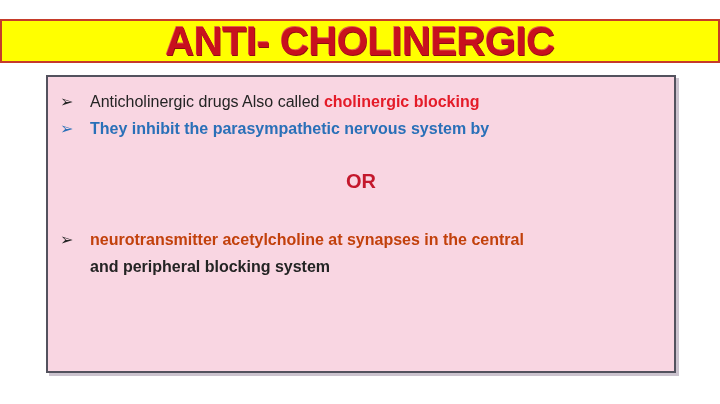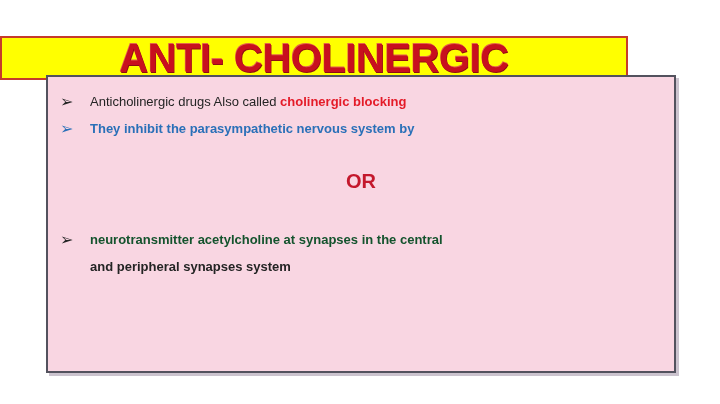--- a/index.html
+++ b/index.html
@@ -11,22 +11,22 @@
   #slide {
     position: relative;
     width: 720px;
     height: 404px;
     background: #ffffff;
     overflow: hidden;
   }
   .banner {
     position: absolute;
     left: 0;
-    top: 36px;
-    width: 628px;
+    top: 19px;
+    width: 720px;
     height: 44px;
     box-sizing: border-box;
     display: flex;
     align-items: center;
     justify-content: center;
   }
   .banner-title {
     font-size: 40px;
     font-weight: bold;
     letter-spacing: -0.5px;
@@ -55,21 +55,21 @@
     box-sizing: border-box;
     padding-left: 4px;
     font-size: 16px;
     line-height: 27px;
   }
   .bullet-lines {
     flex: 1 1 auto;
     min-width: 0;
   }
   .text-line {
-    font-size: 13px;
+    font-size: 16px;
     line-height: 27px;
     white-space: nowrap;
   }
   .or-line {
     text-align: center;
     font-size: 20px;
     font-weight: bold;
     line-height: 27px;
     margin-top: 26px;
     margin-bottom: 31px;
@@ -93,19 +93,19 @@
         <div class="bullet-block">
           <span class="bullet-marker" style="color: rgb(42, 112, 184);">➢</span>
           <div class="bullet-lines">
             <div class="text-line"><span style="color: rgb(42, 112, 184); font-weight: bold;">They inhibit the parasympathetic nervous system by</span></div>
           </div>
         </div>
         <div class="or-line" style="color: rgb(196, 24, 44);">OR</div>
         <div class="bullet-block">
           <span class="bullet-marker" style="color: rgb(36, 36, 36);">➢</span>
           <div class="bullet-lines">
-            <div class="text-line"><span style="color: #14532d; font-weight: bold;">neurotransmitter acetylcholine at synapses in the central</span></div>
-            <div class="text-line"><span style="color: rgb(36, 36, 36); font-weight: bold;">and peripheral synapses system</span></div>
+            <div class="text-line"><span style="color: #c2410c; font-weight: bold;">neurotransmitter acetylcholine at synapses in the central</span></div>
+            <div class="text-line"><span style="color: rgb(36, 36, 36); font-weight: bold;">and peripheral blocking system</span></div>
           </div>
         </div>
       </div>
   </div>
 </div>
 
 </body></html>

